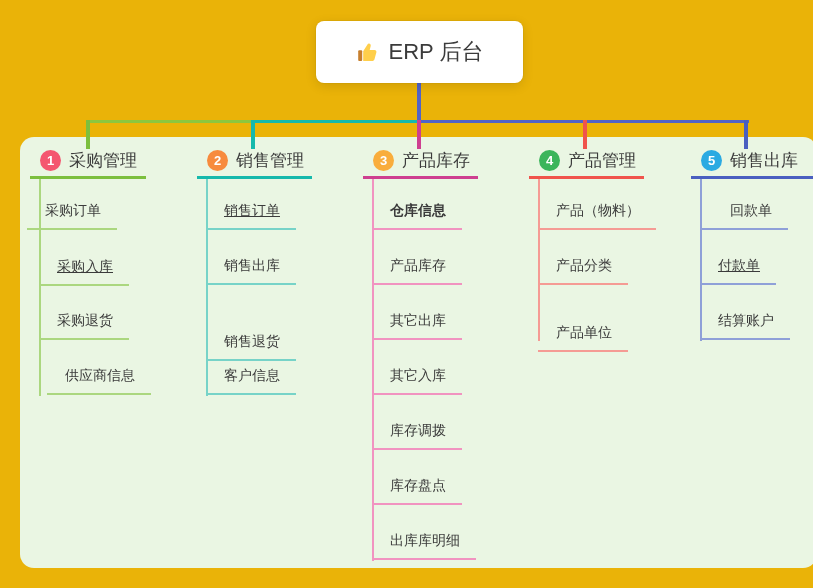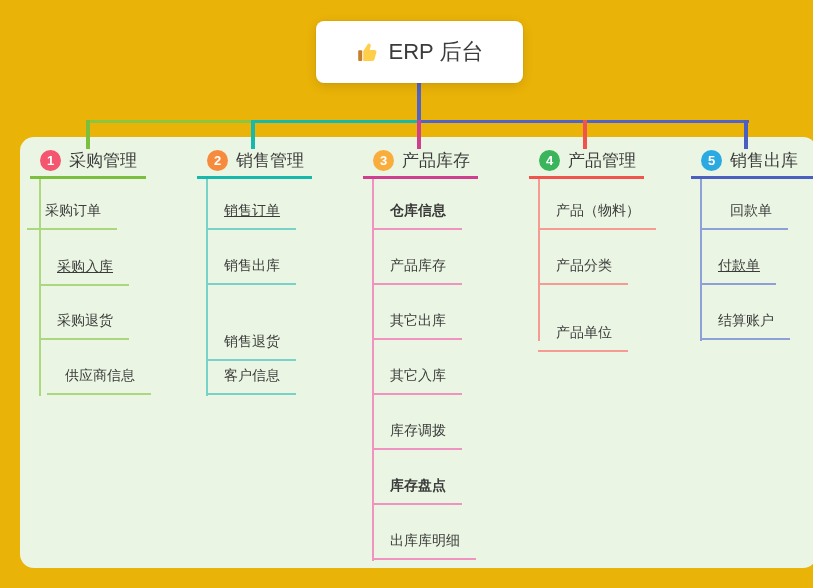--- a/index.html
+++ b/index.html
@@ -92,21 +92,21 @@
         <div class="badge" style="background: rgb(249, 173, 60);">3</div>
         <div class="branch-label">产品库存</div>
       </div>
       <div class="underline" style="left: 363px; top: 176px; width: 115px; background: rgb(206, 63, 144);"></div>
       <div class="trunk" style="left: 372px; top: 179px; height: 382px; background: rgb(241, 147, 192);"></div>
       <div class="child" style="left: 372px; top: 202px; border-bottom-color: rgb(241, 147, 192); font-weight: bold;">仓库信息</div>
       <div class="child" style="left: 372px; top: 257px; border-bottom-color: rgb(241, 147, 192);">产品库存</div>
       <div class="child" style="left: 372px; top: 312px; border-bottom-color: rgb(241, 147, 192); text-align: center;">其它出库</div>
       <div class="child" style="left: 372px; top: 367px; border-bottom-color: rgb(241, 147, 192);">其它入库</div>
       <div class="child" style="left: 372px; top: 422px; border-bottom-color: rgb(241, 147, 192);">库存调拨</div>
-      <div class="child" style="left: 372px; top: 477px; border-bottom-color: rgb(241, 147, 192); font-weight: bold;">库存盘点</div>
+      <div class="child" style="left: 372px; top: 477px; border-bottom-color: rgb(241, 147, 192);">库存盘点</div>
       <div class="child" style="left: 372px; top: 532px; border-bottom-color: rgb(241, 147, 192);">出库库明细</div>
       <div class="branch-title" style="left: 529px; top: 147px; width: 115px;">
         <div class="badge" style="background: rgb(59, 181, 91);">4</div>
         <div class="branch-label">产品管理</div>
       </div>
       <div class="underline" style="left: 529px; top: 176px; width: 115px; background: rgb(240, 84, 76);"></div>
       <div class="trunk" style="left: 538px; top: 179px; height: 162px; background: rgb(245, 155, 148);"></div>
       <div class="child" style="left: 538px; top: 202px; border-bottom-color: rgb(245, 155, 148);">产品（物料）</div>
       <div class="child" style="left: 538px; top: 257px; border-bottom-color: rgb(245, 155, 148);">产品分类</div>
       <div class="child" style="left: 538px; top: 324px; border-bottom-color: rgb(245, 155, 148);">产品单位</div>

